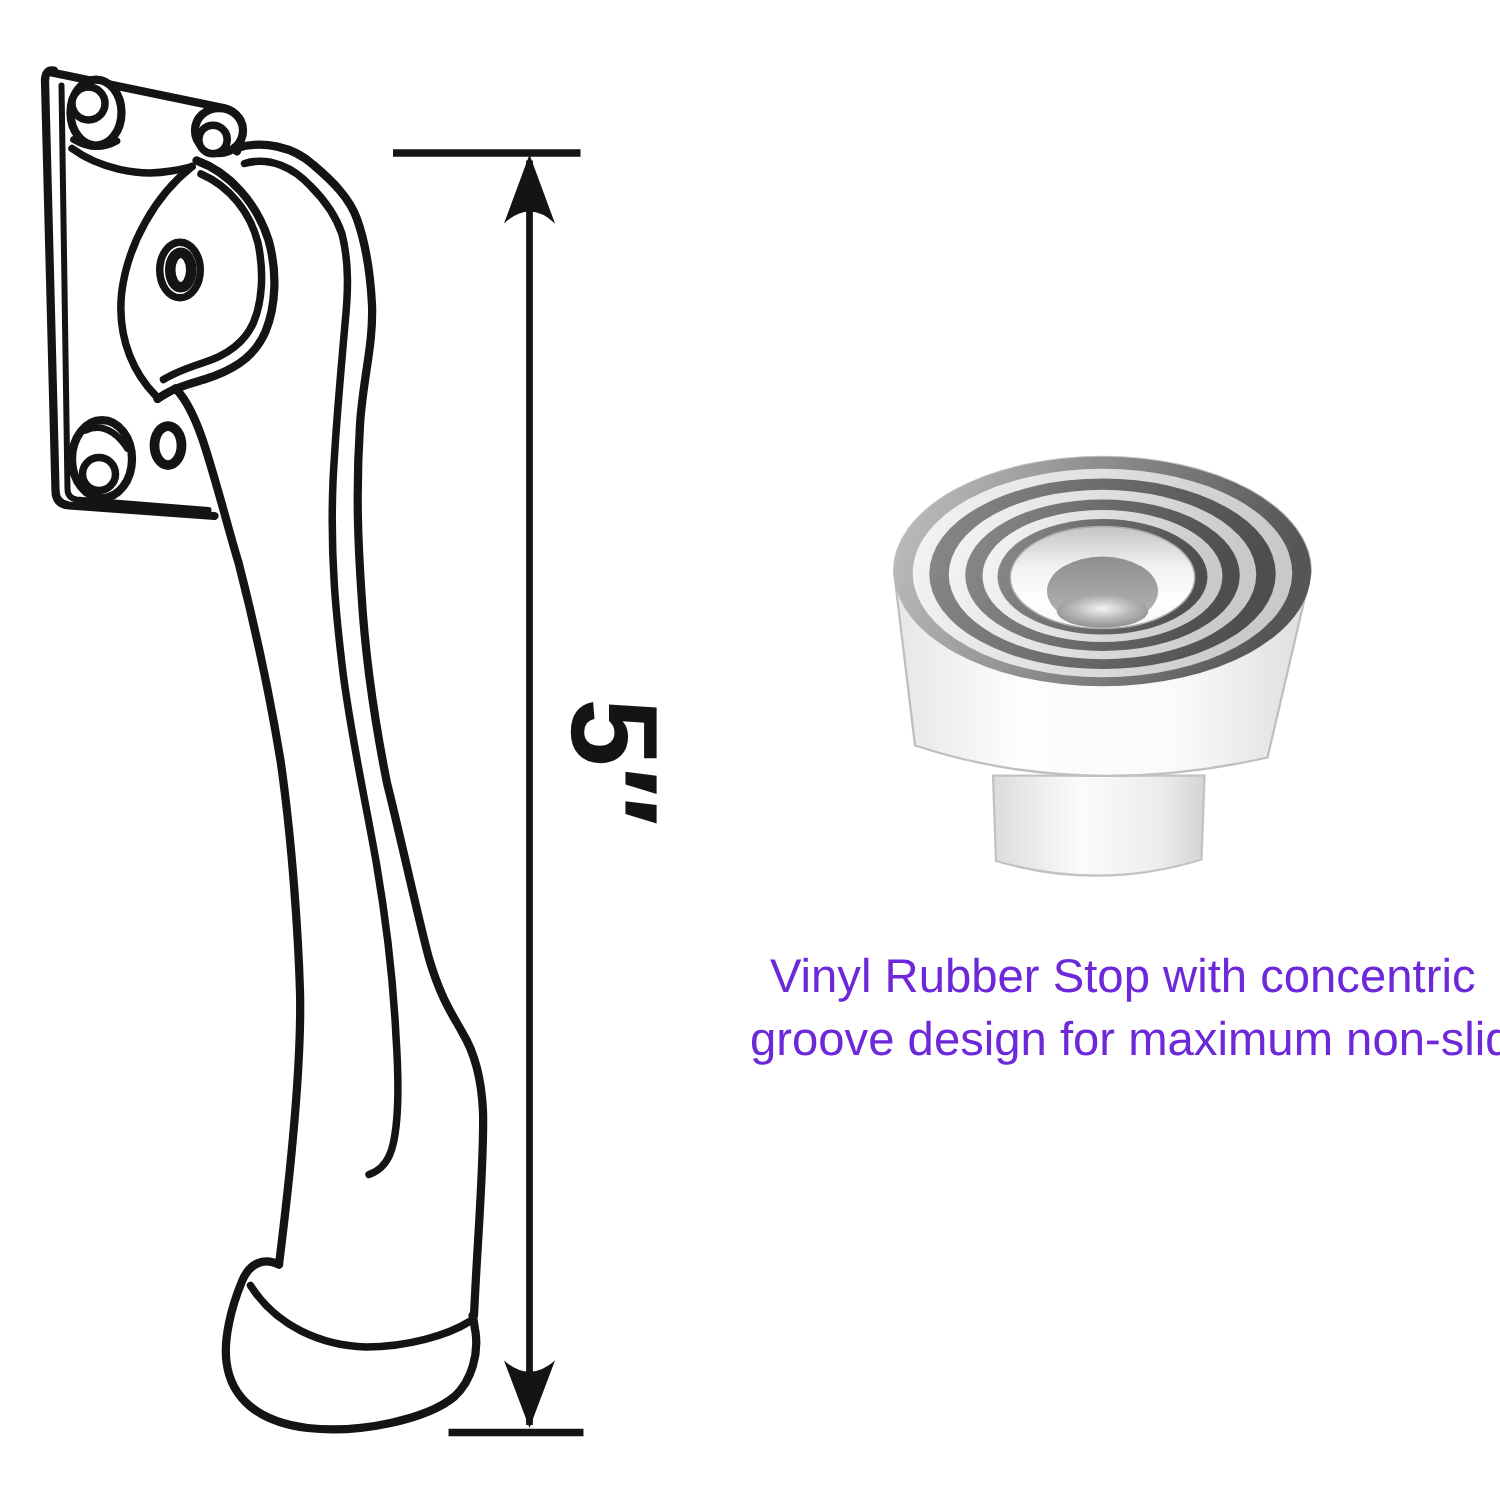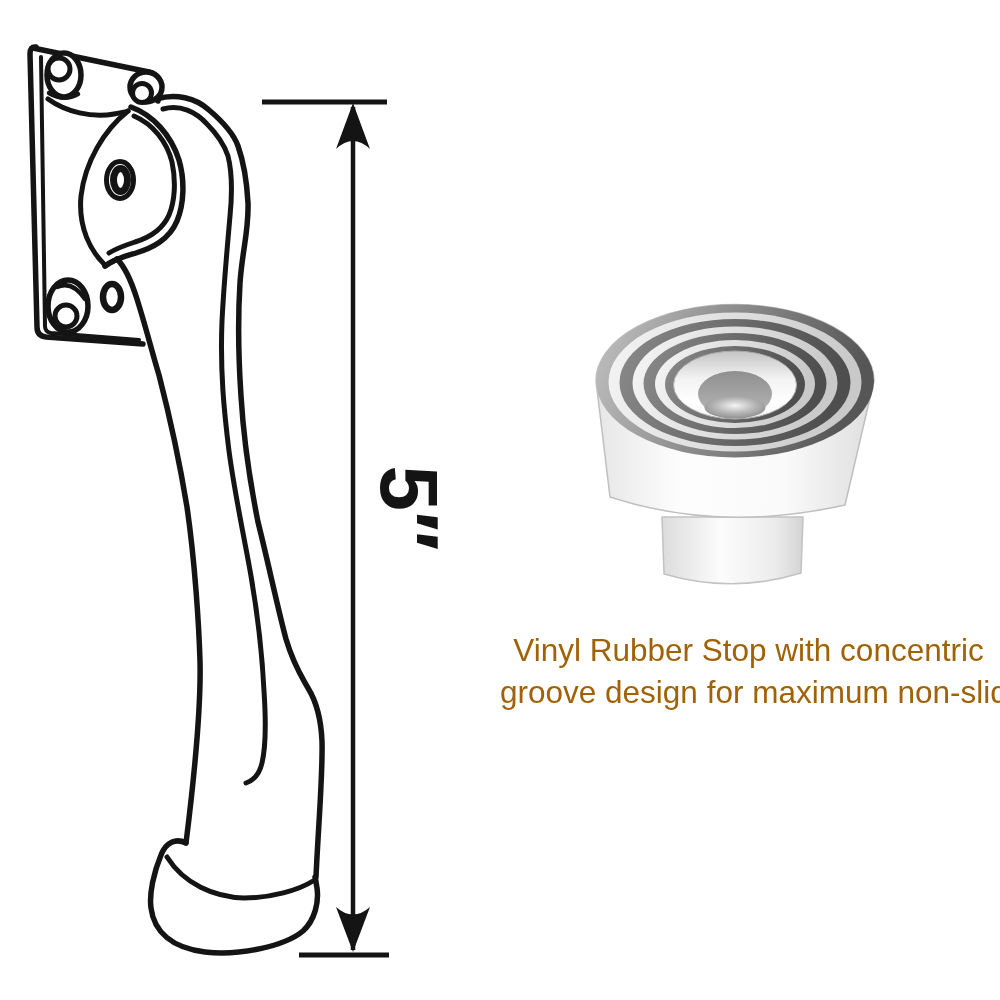--- a/index.html
+++ b/index.html
@@ -4,21 +4,21 @@
 <style>
   html,body{margin:0;padding:0;}
   body{
     width:1000px;height:1000px;position:relative;overflow:hidden;
     background:#ffffff;
     font-family:"Liberation Sans","DejaVu Sans",sans-serif;
   }
   #scene{position:absolute;left:0;top:0;}
   .caption{
     position:absolute;left:500px;top:629px;width:497px;
-    text-align:center;color:#a16207;
+    text-align:center;color:#6d28d9;
     font-size:31.5px;line-height:42px;font-weight:400;
     letter-spacing:0px;
   }
   .caption span{display:block;white-space:nowrap;}
 </style>
 </head>
 <body>
 
 <svg id="scene" width="1000" height="1000" viewBox="0 0 1000 1000">
   <defs>

